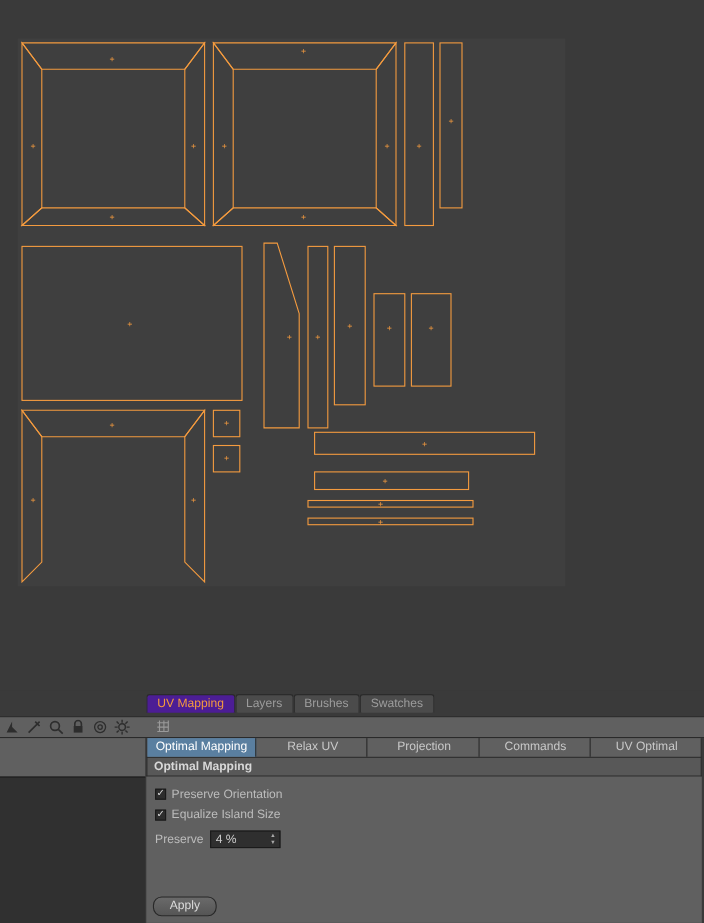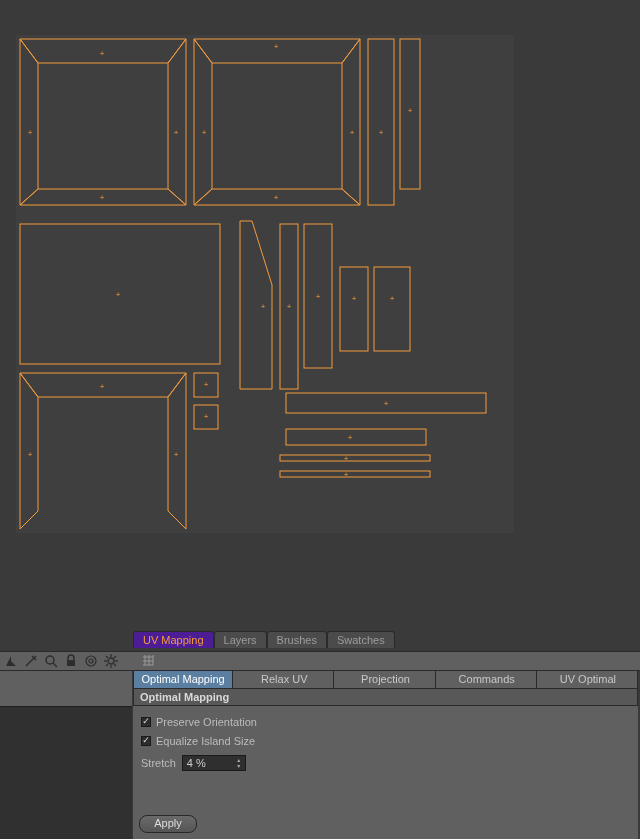--- a/index.html
+++ b/index.html
@@ -196,21 +196,21 @@
     <div class="col-right">
       <div class="check-row">
         <span class="check-box">✓</span>
         <span>Preserve Orientation</span>
       </div>
       <div class="check-row">
         <span class="check-box">✓</span>
         <span>Equalize Island Size</span>
       </div>
       <div class="spacing-row">
-        <span>Stretch</span>
+        <span>Preserve</span>
         <div class="num-input">
           <span>4 %</span>
           <span class="spin">▴<br>▾</span>
         </div>
       </div>
     </div>
   </div>
 
   <div class="apply-btn">Apply</div>
 

